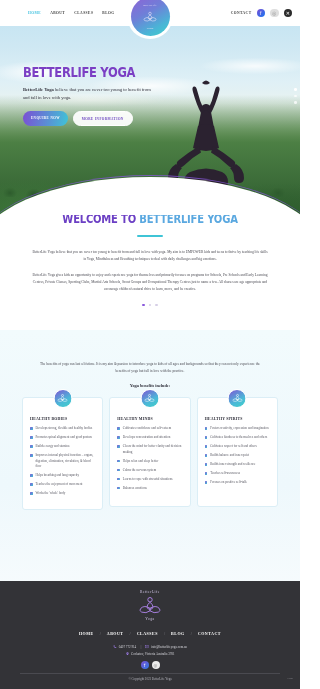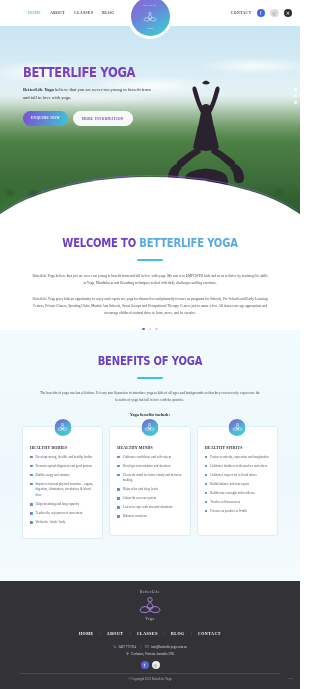--- a/index.html
+++ b/index.html
@@ -127,21 +127,21 @@
     position:absolute; left:-26px; bottom:-38px; width:352px; height:78px;
     border-radius:50% 50% 0 0 / 100% 100% 0 0;
     border-top:1.6px solid rgba(138,90,220,.75);
     z-index:11;
   }
   .hero-dots { position:absolute; right:3px; top:88px; display:flex; flex-direction:column; gap:4px; z-index:14; }
   .hero-dots i { width:2.6px; height:2.6px; border-radius:50%; background:rgba(255,255,255,.75); display:block; }
   .hero-dots i.on { background:#fff; }
 
   
-  .welcome { position:absolute; top:214px; left:0; width:300px; padding:18px 0 0; text-align:center; }
+  .welcome { position:absolute; top:190px; left:0; width:300px; padding:18px 0 0; text-align:center; }
   .sec-title {
     font-family:"DejaVu Sans", sans-serif;
     font-weight:700; font-size:10px; letter-spacing:-.2px;
     color:#6b3fc4; transform:scaleY(1.22);
     display:inline-block;
   }
   .sec-title .tl-alt { color:#5aa8e0; }
   .title-rule { width:26px; height:1.6px; background:#3fc4d6; margin:9px auto 0; border-radius:2px; }
   .welcome-body { margin-top:12px; padding:0 32px; }
   .welcome-body p {
@@ -341,24 +341,20 @@
     <p>BetterLife Yoga gives kids an opportunity to enjoy and experience yoga for themselves and primarily focuses on programs for Schools, Pre Schools and Early Learning Centres, Private Classes, Sporting Clubs, Martial Arts Schools, Scout Groups and Occupational Therapy Centres just to name a few. All classes are age appropriate and encourage children's natural drive to learn, move, and be creative.</p>
   </div>
   <div class="welcome-dots">
     <i class="on"></i>
     <i></i>
     <i></i>
   </div>
 </section>
 
 <section class="benefits">
-  <div class="benefits-head">
-    <div class="sec-title">BENEFITS OF YOGA</div>
-    <div class="title-rule"></div>
-  </div>
   <p class="benefits-intro">The benefits of yoga can last a lifetime. It is my aim &amp; passion to introduce yoga to kids of all ages and backgrounds so that they can not only experience the benefits of yoga but fall in love with the practice.</p>
   <div class="benefits-sub">Yoga benefits include:</div>
 
   <div class="cards">
 
     <div class="card">
       <div class="card-icon">
         <svg viewBox="0 0 24 22" width="12" height="11">
           <g fill="none" stroke="#ffffff" stroke-width="1.1">
             <circle cx="12" cy="5" r="2.1"></circle>

